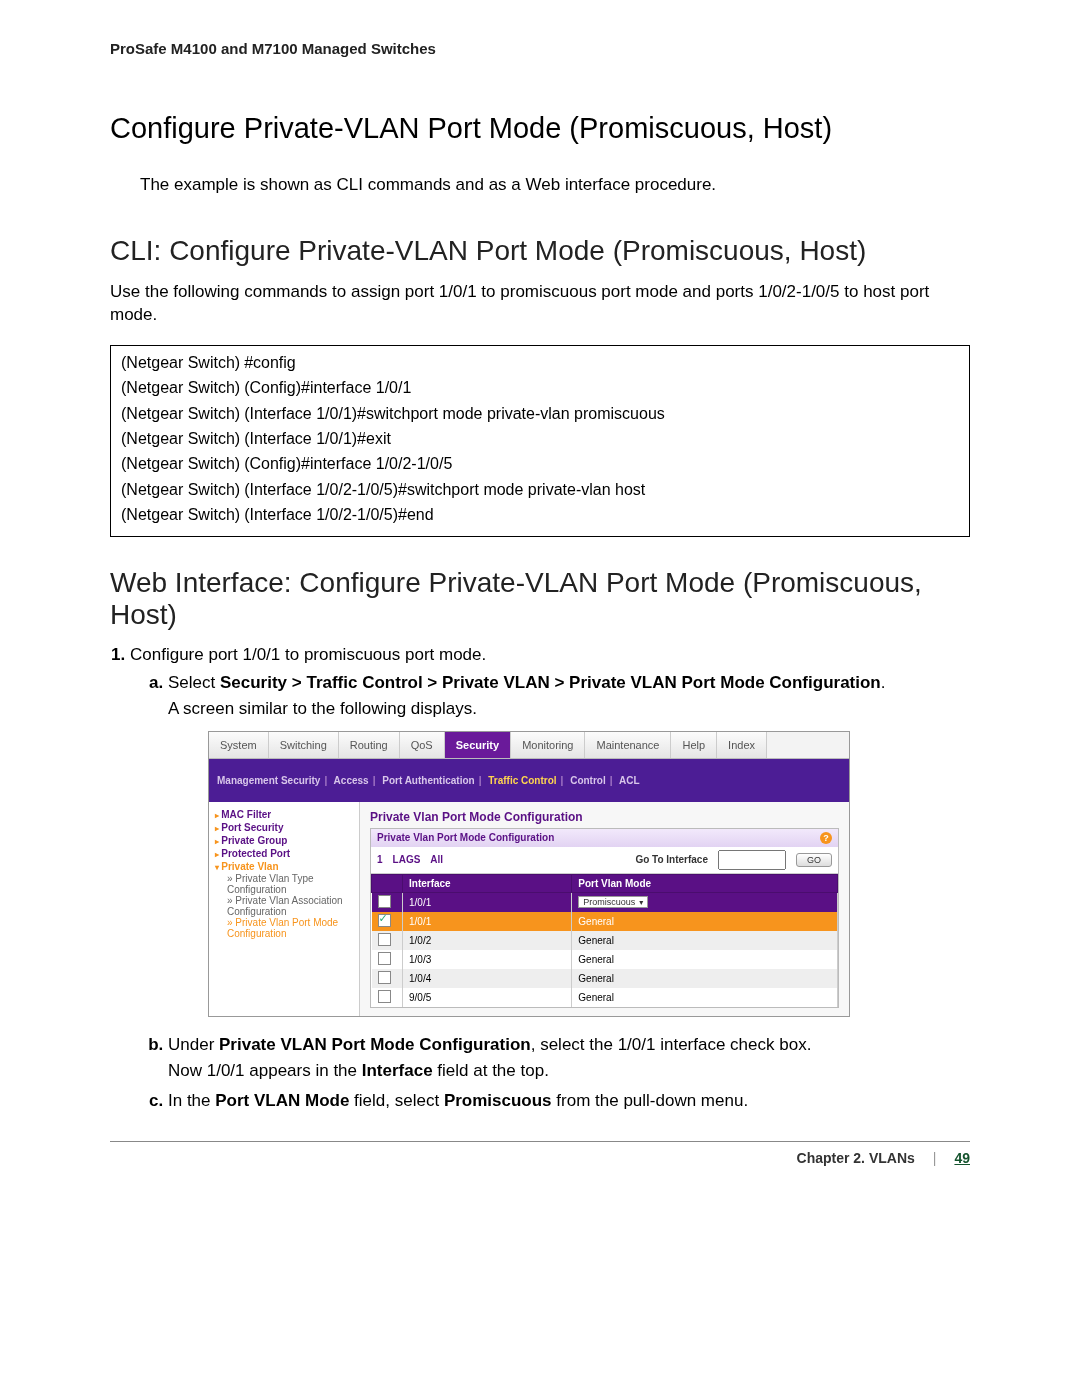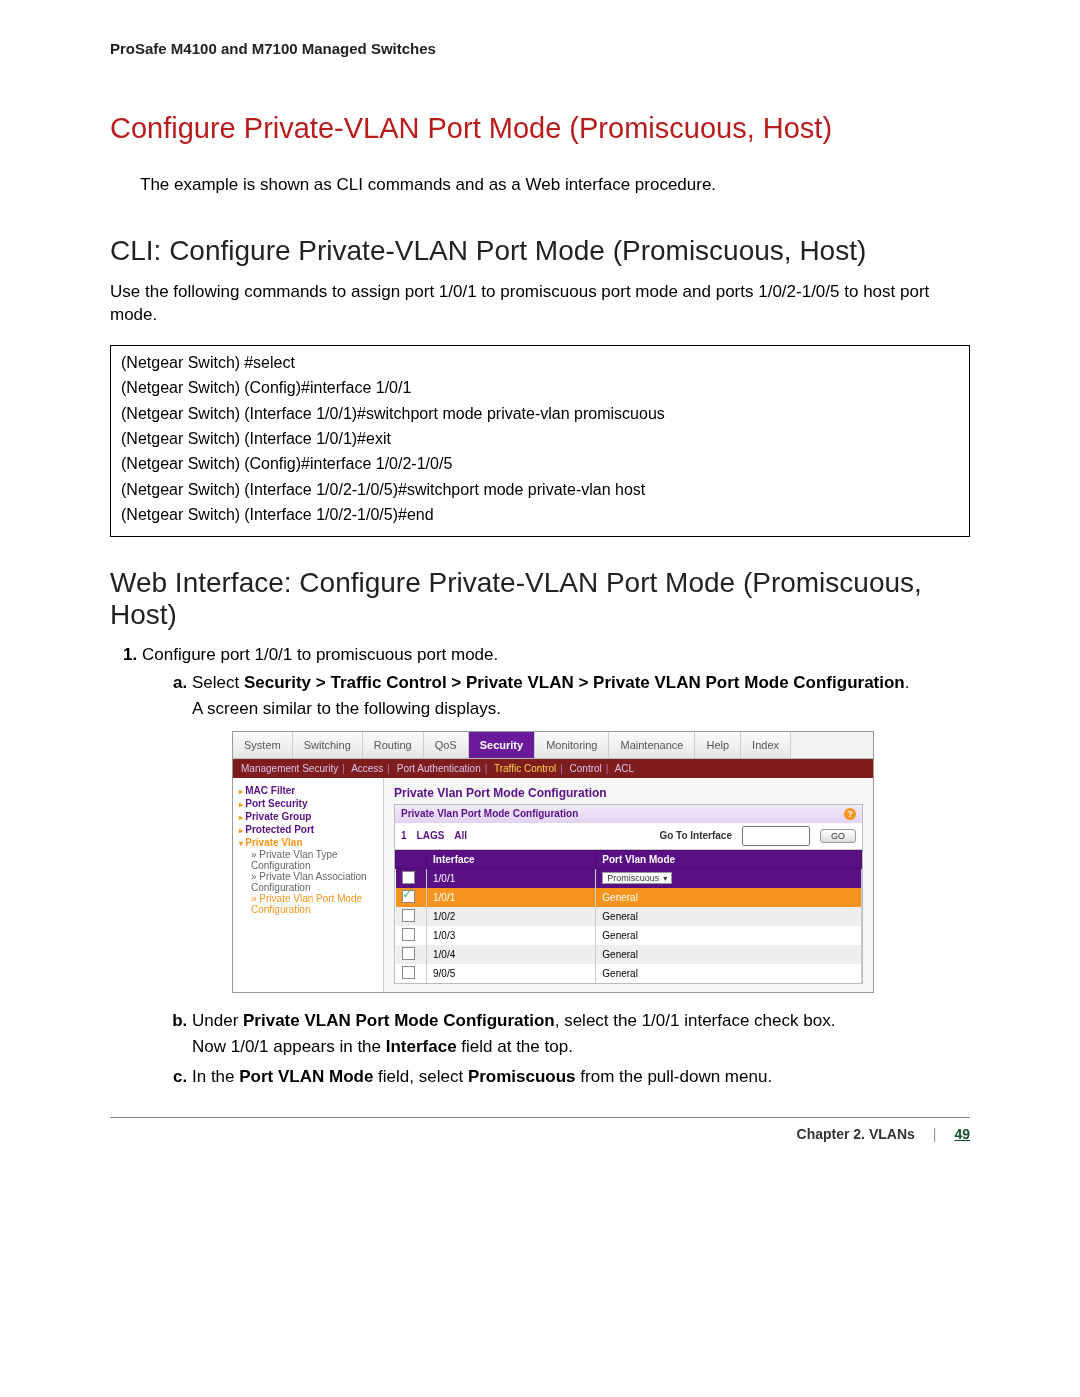--- a/index.html
+++ b/index.html
@@ -18,21 +18,21 @@
   }
   .header {
     font-weight: bold;
     font-size: 15px;
     color: #222;
     margin-bottom: 55px;
   }
   h1.title {
     font-family: "Trebuchet MS", "Segoe UI", Arial, sans-serif;
     font-weight: 500;
-    color: #b91c1c;
+    color: #000000;
     font-size: 29px;
     margin: 8px 0 30px 0;
   }
   .intro {
     font-size: 17px;
     margin: 0 0 40px 30px;
   }
   h2.subtitle {
     font-family: "Trebuchet MS", "Segoe UI", Arial, sans-serif;
     font-weight: 500;
@@ -48,21 +48,21 @@
   .cli-box {
     border: 1px solid #000;
     padding: 6px 10px;
     font-size: 16px;
     line-height: 1.4;
     margin-bottom: 30px;
   }
   .cli-box table { border-collapse: collapse; }
   .cli-box td { padding: 0 4px 3px 0; vertical-align: top; white-space: nowrap; }
   .cli-box td.cmd { white-space: normal; }
-  ol { margin: 12px; padding-left: 20px; }
+  ol { margin: 0; padding-left: 20px; }
   ol > li { font-size: 17px; margin-bottom: 8px; }
   ol > li::marker { font-weight: bold; }
   ol ol { list-style-type: lower-alpha; margin-top: 8px; padding-left: 38px; }
   ol ol > li { margin-bottom: 10px; }
   ol ol > li::marker { font-weight: bold; }
   .step-text { margin-top: 6px; }
   .screenshot {
     width: 640px;
     margin: 12px 0 18px 40px;
     border: 1px solid #999;
@@ -80,24 +80,25 @@
     border-right: 1px solid #ccc;
     color: #555;
     background: linear-gradient(#fcfcfc,#e5e5e5);
   }
   .tabs .tab.active {
     background: #6a1a9a;
     color: #fff;
     font-weight: bold;
   }
   .subtabs {
-    background: #7f1d1d;
+    background: #4c1d95;
     color: #fff;
     font-size: 10px;
-    padding: 4px 8px;
+    padding: 16px 8px;
+    font-weight: bold;
   }
   .subtabs span { margin-right: 4px; color: #d8c6ea; }
   .subtabs .sep { color: #a77bc7; }
   .subtabs .active { color: #ffd54f; }
   .ss-body { display: flex; background: #f3f3f3; min-height: 190px; }
   .sidebar {
     width: 140px;
     background: #fff;
     border-right: 1px solid #ccc;
     font-size: 10px;
@@ -182,21 +183,21 @@
   <p class="intro">The example is shown as CLI commands and as a Web interface procedure.</p>
 
   <h2 class="subtitle">CLI: Configure Private-VLAN Port Mode (Promiscuous, Host)</h2>
   <p class="body-text">Use the following commands to assign port 1/0/1 to promiscuous port mode and ports 1/0/2-1/0/5 to host port mode.</p>
 
   <div class="cli-box">
     <table>
       <tbody>
           <tr>
             <td>(Netgear Switch)</td>
-            <td class="cmd">#select</td>
+            <td class="cmd">#config</td>
           </tr>
       <tr>
             <td>(Netgear Switch)</td>
             <td class="cmd">(Config)#interface 1/0/1</td>
           </tr>
       <tr>
             <td>(Netgear Switch)</td>
             <td class="cmd">(Interface 1/0/1)#switchport mode private-vlan promiscuous</td>
           </tr>
       <tr>

